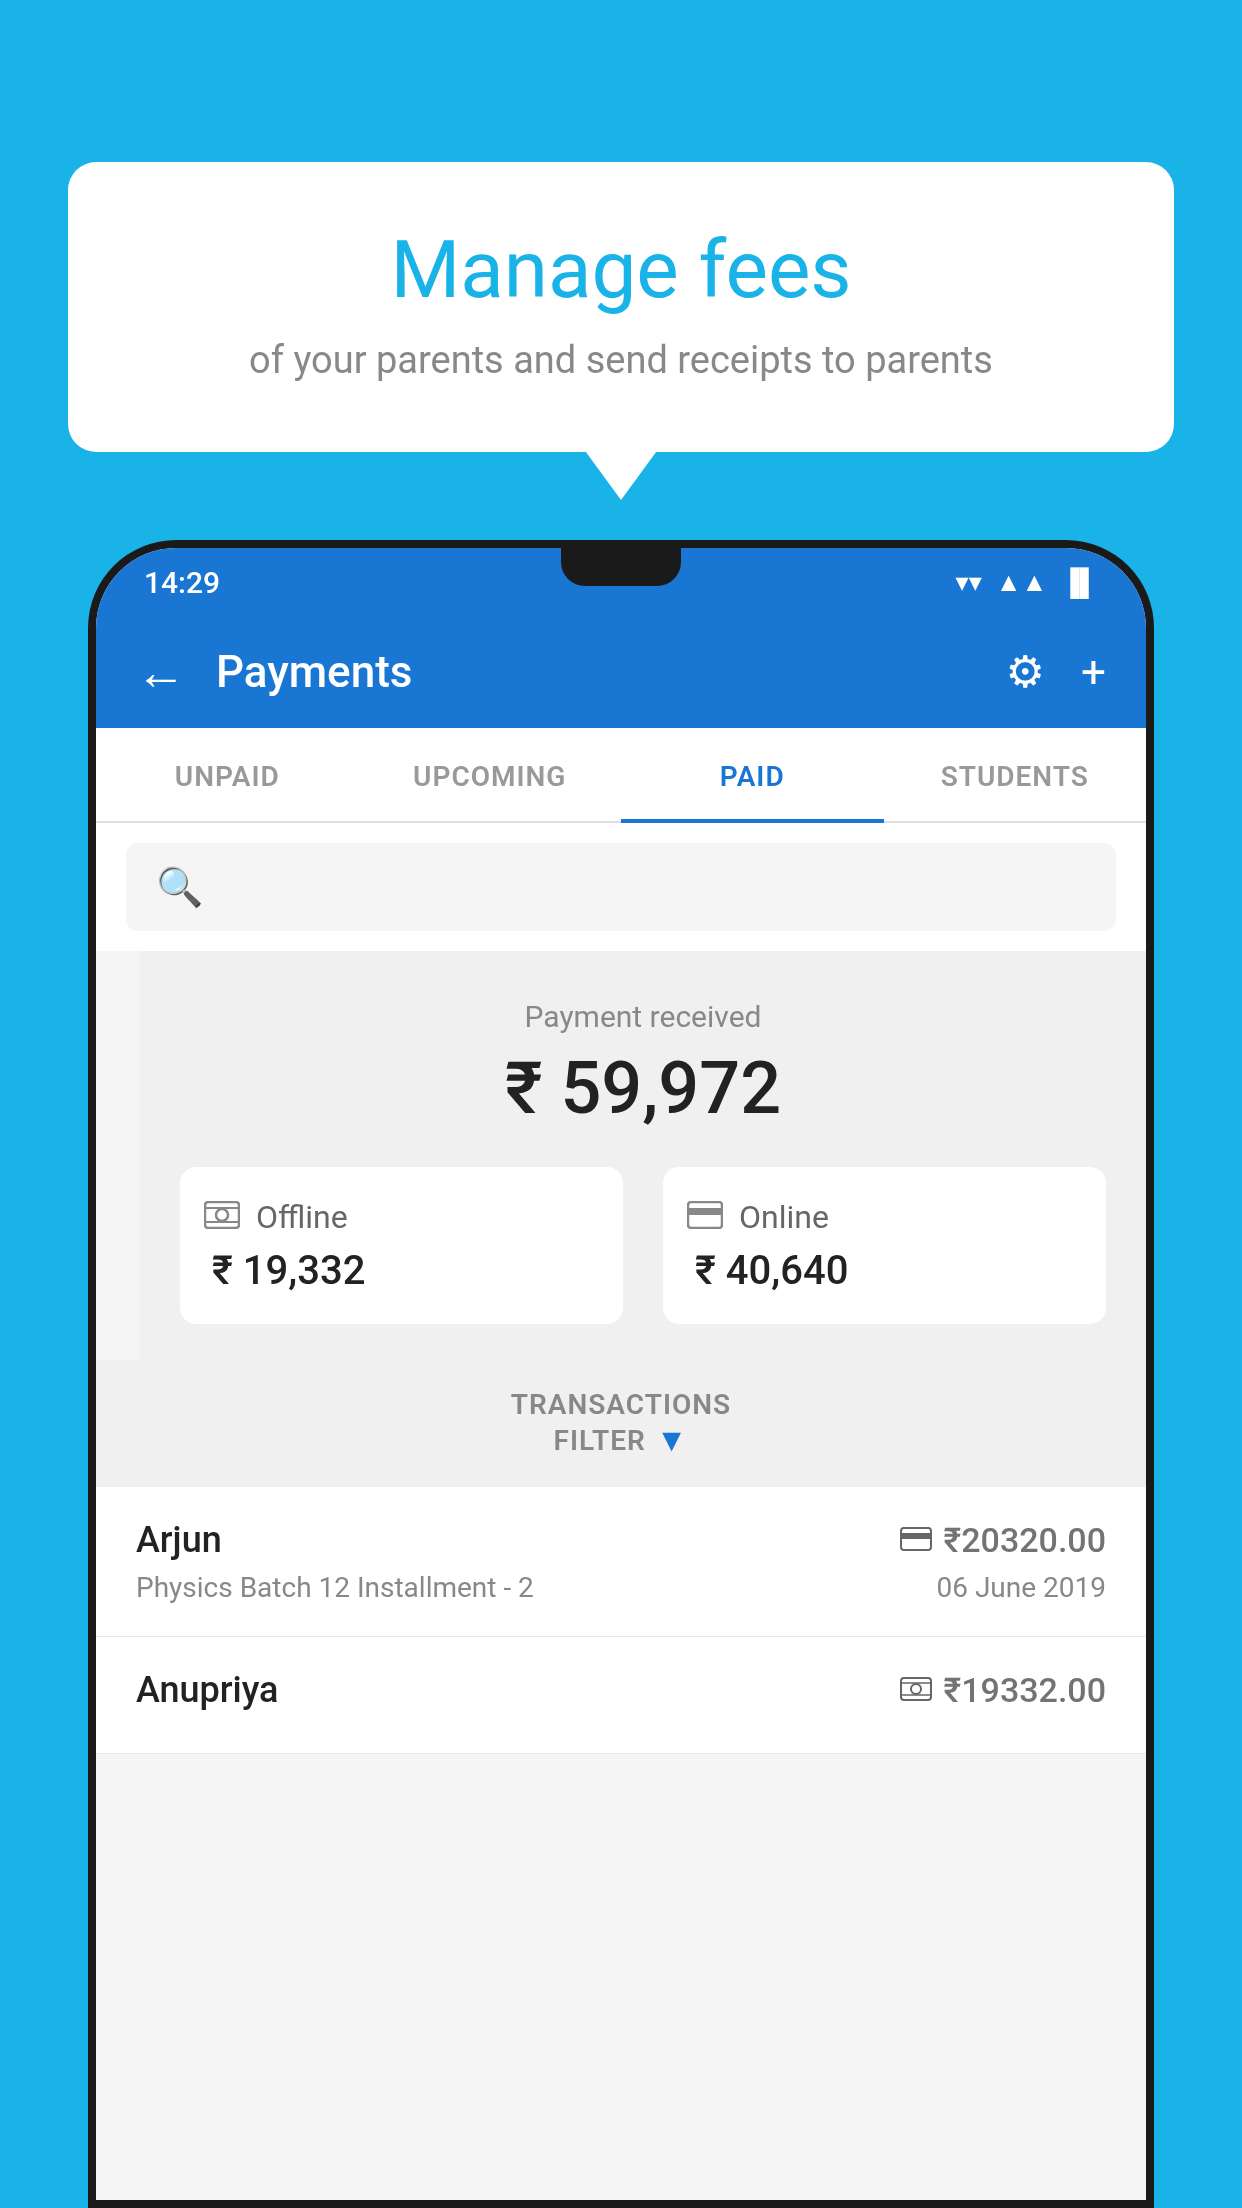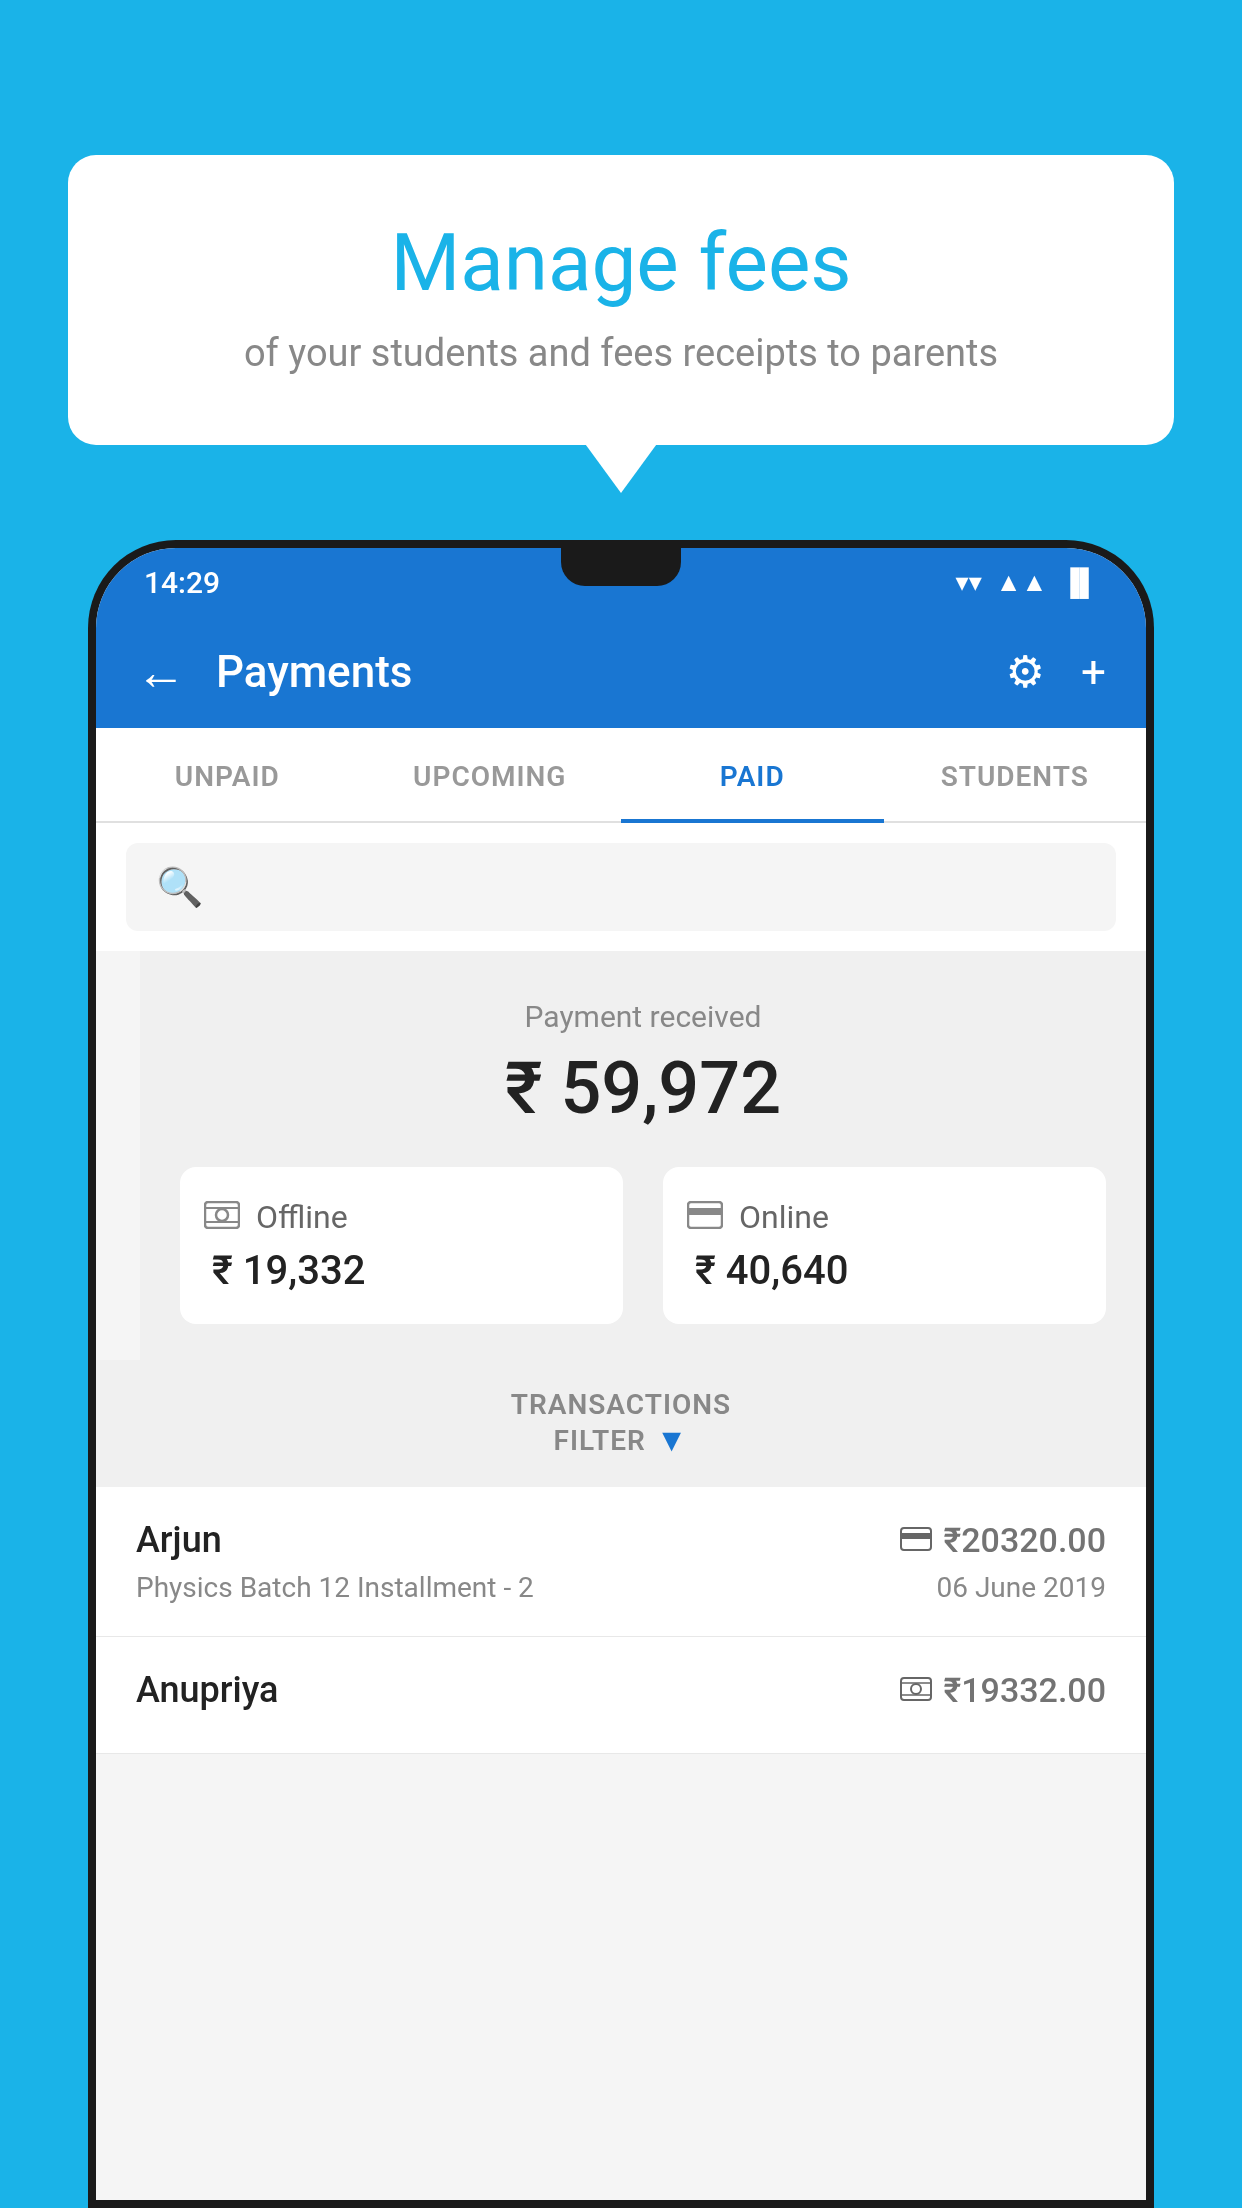--- a/index.html
+++ b/index.html
@@ -9,21 +9,21 @@
       height: 2208px;
       background-color: #1ab3e8;
       font-family: 'Roboto', Arial, sans-serif;
       overflow: hidden;
       position: relative;
     }
 
     
     .speech-bubble-container {
       position: absolute;
-      top: 155px;
+      top: 162px;
       left: 68px;
       right: 68px;
       display: flex;
       flex-direction: column;
       align-items: center;
     }
 
     .speech-bubble {
       background: white;
       border-radius: 28px;
@@ -363,21 +363,21 @@
       color: #888;
       font-size: 28px;
     }
   </style>
 </head>
 <body>
 
 <div class="speech-bubble-container">
   <div class="speech-bubble">
     <div class="bubble-title">Manage fees</div>
-    <div class="bubble-subtitle">of your students and fees receipts to parents</div>
+    <div class="bubble-subtitle">of your parents and send receipts to parents</div>
   </div>
 </div>
 
 <div class="phone-frame">
   <div class="phone-inner">
 
     <div class="status-bar">
       <div class="notch"></div>
       <span class="status-time">14:29</span>
       <div class="status-icons">

